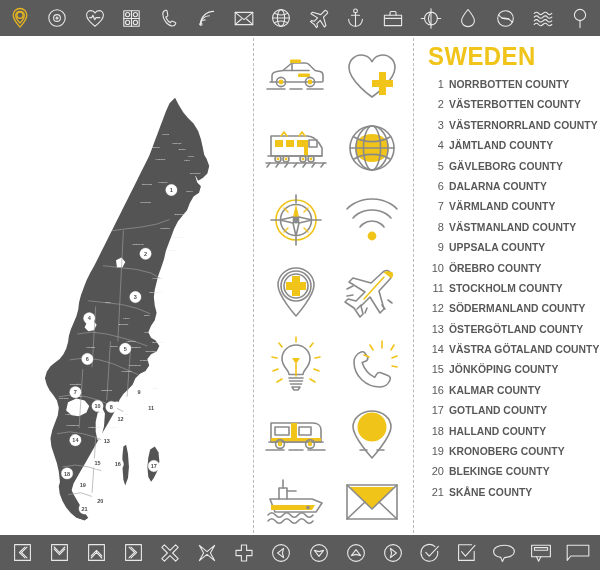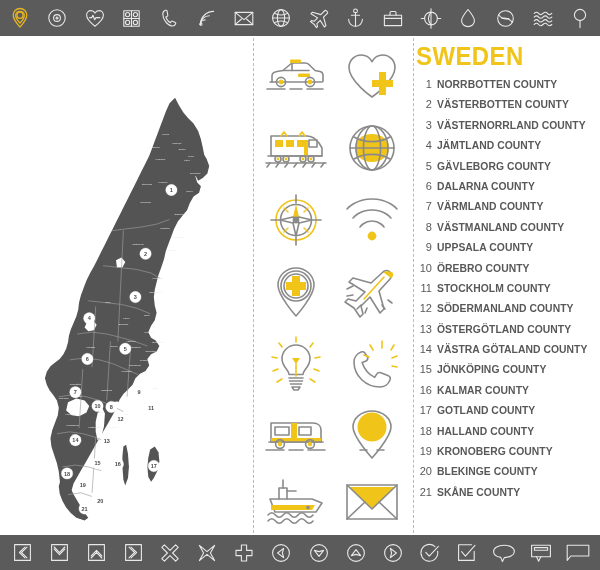--- a/index.html
+++ b/index.html
@@ -104,21 +104,21 @@
   }
   .pict svg { display: block; overflow: visible; }
   .ln  { fill: none; stroke: #8a8a8a; stroke-width: 1.6; stroke-linecap: round; stroke-linejoin: round; }
   .lny { fill: none; stroke: #f0c419; stroke-width: 1.6; stroke-linecap: round; stroke-linejoin: round; }
   .fy  { fill: #f0c419; stroke: none; }
   .fg  { fill: #8a8a8a; stroke: none; }
 
   
   #legend {
     position: absolute;
-    left: 416px;
+    left: 428px;
     top: 42px;
     width: 168px;
   }
   #legend-title {
     color: #f0c419;
     font-size: 26px;
     font-weight: bold;
     letter-spacing: 0.5px;
     line-height: 28px;
     margin-bottom: 8px;

